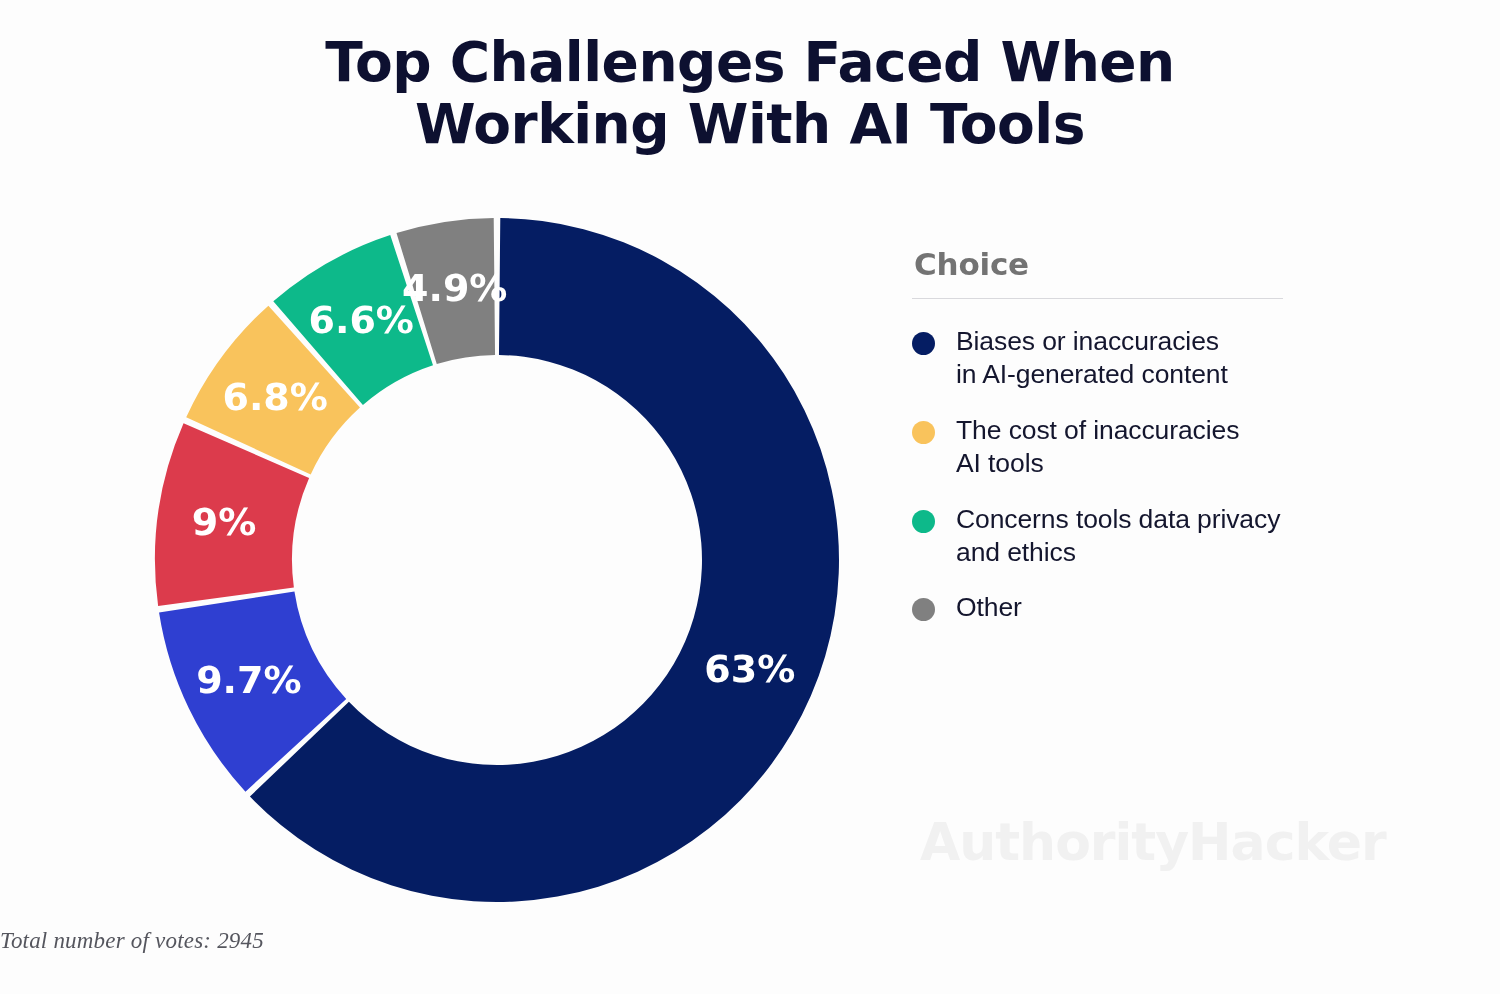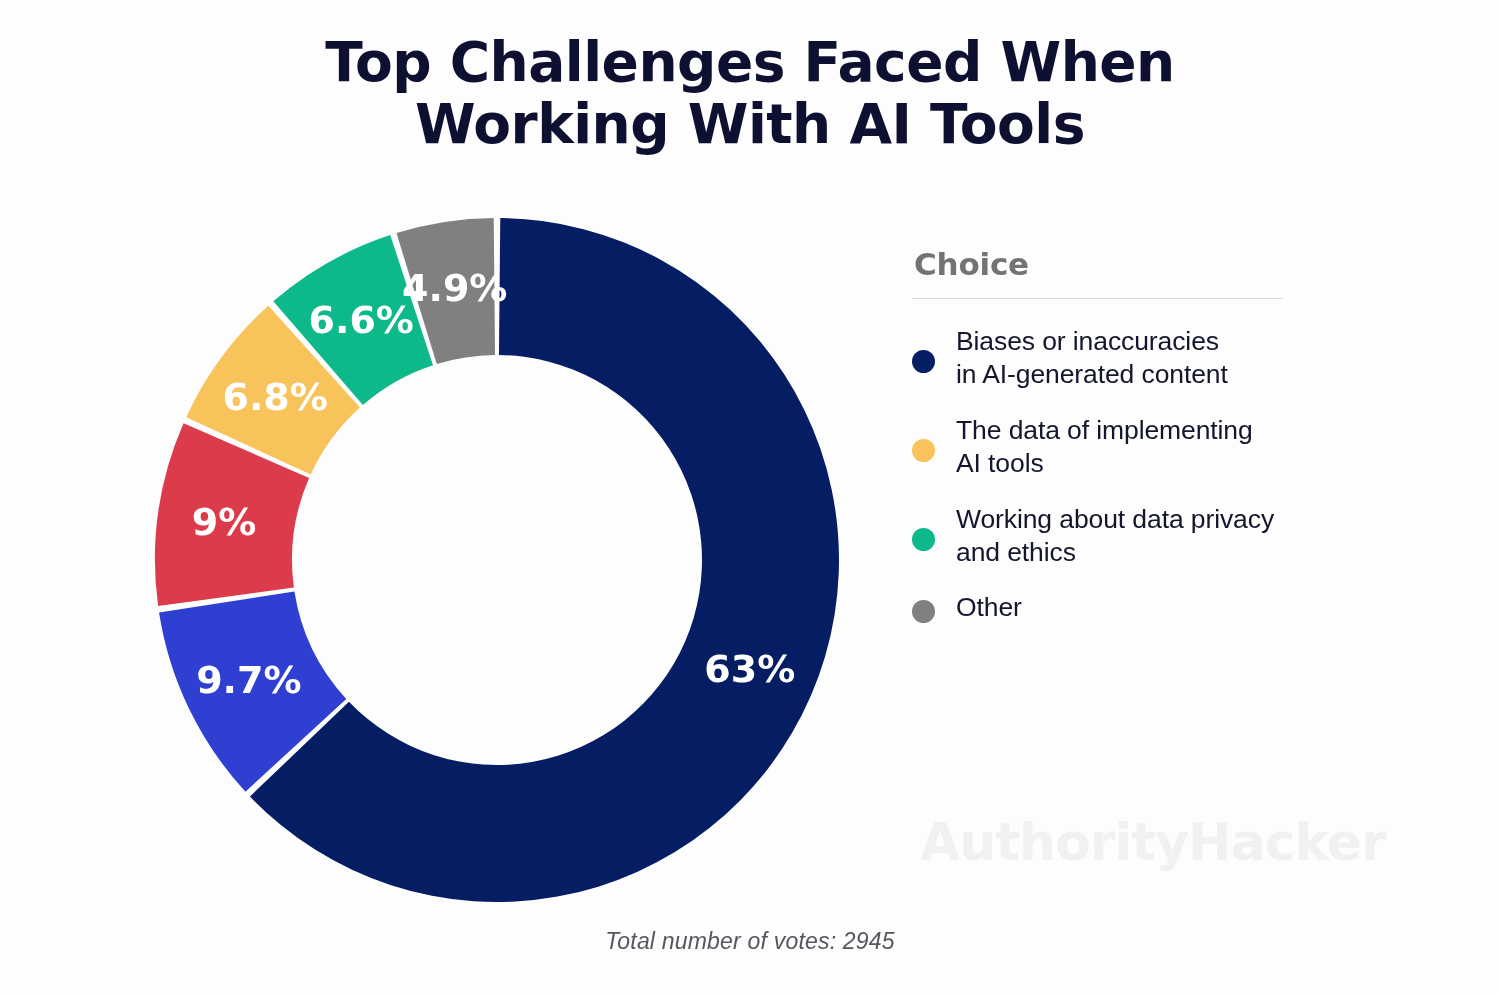--- a/index.html
+++ b/index.html
@@ -75,21 +75,21 @@
     margin: 0 0 16px 2px;
   }
   .legend-divider {
     height: 1px;
     background: #d9d9dd;
     width: 371px;
     margin-bottom: 26px;
   }
   .legend-item {
     display: flex;
-    align-items: center;
+    align-items: flex-start;
     margin-bottom: 22px;
   }
   .legend-item:last-child { margin-bottom: 16px; }
   .legend-dot {
     flex: 0 0 auto;
     width: 23px;
     height: 23px;
     border-radius: 50%;
     margin-top: 7px;
     margin-right: 21px;
@@ -116,22 +116,21 @@
     user-select: none;
     white-space: nowrap;
   }
 
   
   #footer-note {
     position: absolute;
     left: 0;
     top: 928px;
     width: 1500px;
-    text-align: center;
-    font-family: Liberation Sans, sans-serif;
+    font-family: Liberation Serif, serif;
     font-style: italic;
     font-size: 23px;
     color: #55565e;
     letter-spacing: 0.2px;
   }
 </style>
 </head>
 <body>
 
 <div id="stage">
@@ -170,26 +169,26 @@
     <div class="legend-title">Choice</div>
     <div class="legend-divider"></div>
     <div id="legend-items">
         <div class="legend-item">
           <span class="legend-dot" style="background: rgb(5, 29, 99);"></span>
           <span class="legend-label">Biases or inaccuracies
 in AI-generated content</span>
         </div>
         <div class="legend-item">
           <span class="legend-dot" style="background: rgb(249, 195, 92);"></span>
-          <span class="legend-label">The data of implementing
+          <span class="legend-label">The cost of inaccuracies
 AI tools</span>
         </div>
         <div class="legend-item">
           <span class="legend-dot" style="background: rgb(13, 185, 138);"></span>
-          <span class="legend-label">Working about data privacy
+          <span class="legend-label">Concerns tools data privacy
 and ethics</span>
         </div>
         <div class="legend-item">
           <span class="legend-dot" style="background: rgb(128, 128, 128);"></span>
           <span class="legend-label">Other</span>
         </div>
       </div>
   </div>
 
   <div id="watermark">AuthorityHacker</div>

